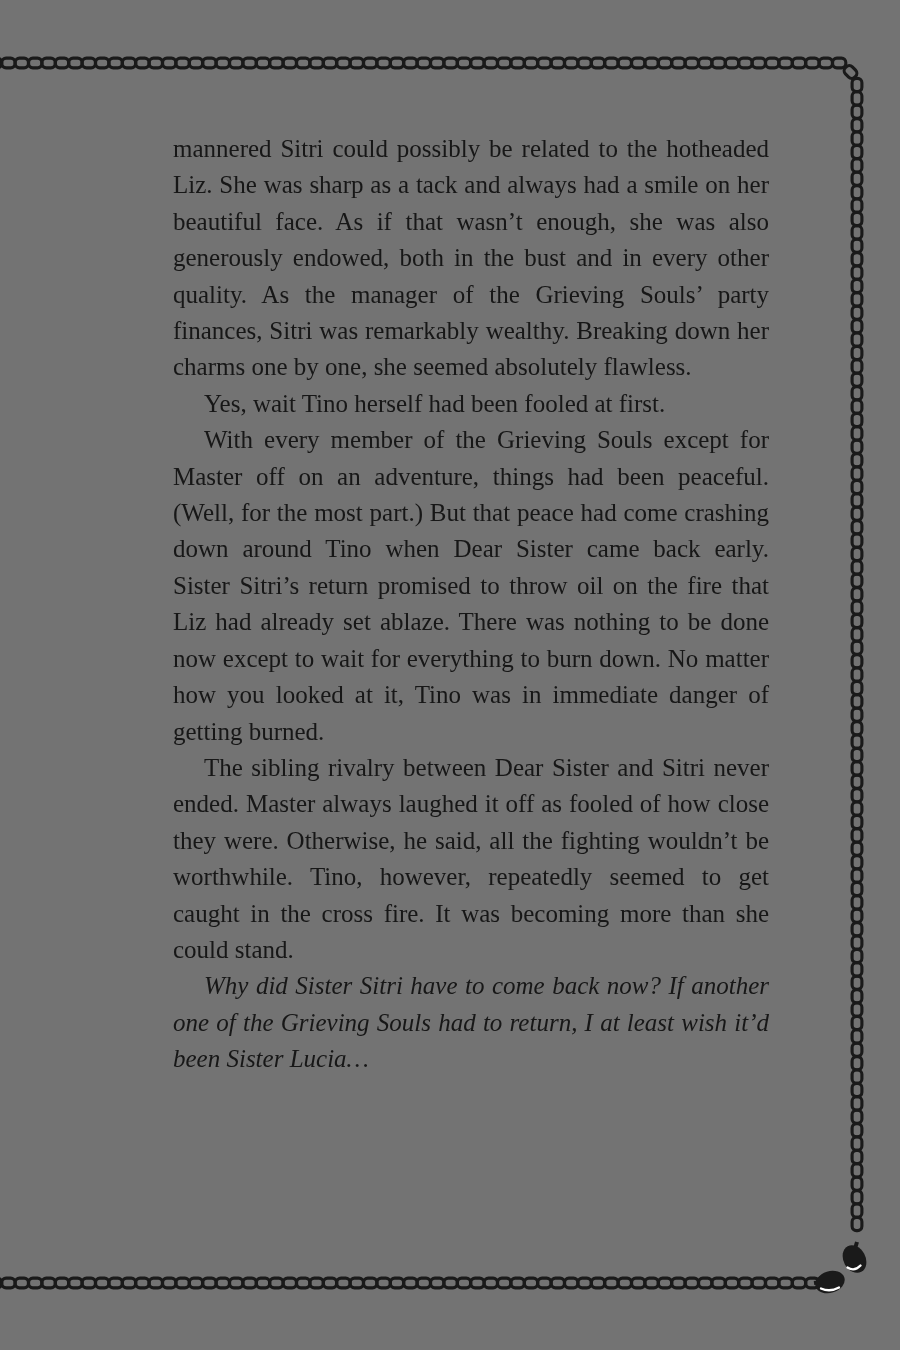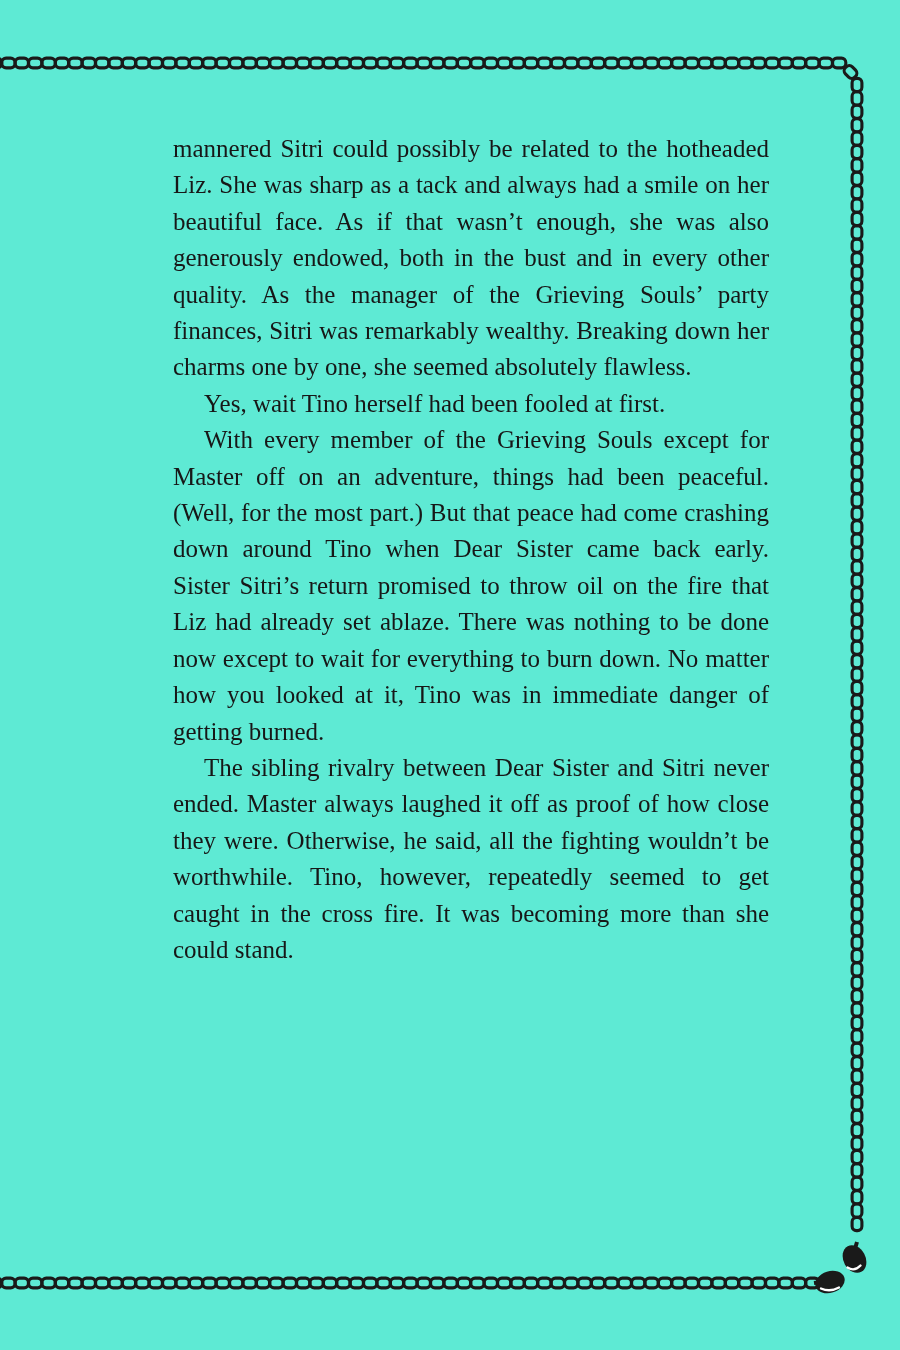--- a/index.html
+++ b/index.html
@@ -7,21 +7,21 @@
     padding: 0;
     width: 900px;
     height: 1350px;
     overflow: hidden;
     background: #ffffff;
   }
   .page {
     position: relative;
     width: 900px;
     height: 1350px;
-    background: #5eead4;
+    background: #737373;
   }
   .chain-svg {
     position: absolute;
     left: 0;
     top: 0;
     width: 900px;
     height: 1350px;
     pointer-events: none;
   }
   .text-block {
@@ -271,15 +271,16 @@
       <rect x="792.3999999999992" y="1278.1" width="13.2" height="9.8" rx="4.312" ry="4.312" fill="none" stroke="#1a1a1a" stroke-width="3.1"></rect>
       <rect x="805.7999999999992" y="1278.1" width="13.2" height="9.8" rx="4.312" ry="4.312" fill="none" stroke="#1a1a1a" stroke-width="3.1"></rect>
       <line x1="814" y1="1283" x2="818" y2="1282.5" stroke="#1a1a1a" stroke-width="4"></line>
       <ellipse cx="830" cy="1282" rx="15" ry="10.8" fill="#1a1a1a" transform="rotate(-17 830 1282)"></ellipse>
       <path d="M821 1288.5 Q830 1292.5 839 1287.5" fill="none" stroke="#ffffff" stroke-width="2.3" stroke-linecap="round"></path>
     </svg>
   <main id="text-block" class="text-block">
       <p class=""><span>mannered Sitri could possibly be related to the hotheaded Liz. She was sharp as a tack and always had a smile on her beautiful face. As if that wasn’t enough, she was also generously endowed, both in the bust and in every other quality. As the manager of the Grieving Souls’ party finances, Sitri was remarkably wealthy. Breaking down her charms one by one, she seemed absolutely flawless.</span></p>
       <p class="indent"><span>Yes, wait Tino herself had been fooled at first.</span></p>
       <p class="indent"><span>With every member of the Grieving Souls except for Master off on an adventure, things had been peaceful. (Well, for the most part.) But that peace had come crashing down around Tino when Dear Sister came back early. Sister Sitri’s return promised to throw oil on the fire that Liz had already set ablaze. There was nothing to be done now except to wait for everything to burn down. No matter how you looked at it, Tino was in immediate danger of getting burned.</span></p>
-      <p class="indent"><span>The sibling rivalry between Dear Sister and Sitri never ended. Master always laughed it off as proof of how close they were. Otherwise, he said, all the fighting wouldn’t be worthwhile. Tino, however, repeatedly seemed to get caught in the cross fire. It was becoming more than she could stand.</span></p>
+      <p class="indent"><span>The sibling rivalry between Dear Sister and Sitri never ended. Master always laughed it off as fooled of how close they were. Otherwise, he said, all the fighting wouldn’t be worthwhile. Tino, however, repeatedly seemed to get caught in the cross fire. It was becoming more than she could stand.</span></p>
+      <p class="indent"><span class="italic">Why did Sister Sitri have to come back now? If another one of the Grieving Souls had to return, I at least wish it’d been Sister Lucia…</span></p>
     </main>
 </div>
 
 </body></html>

